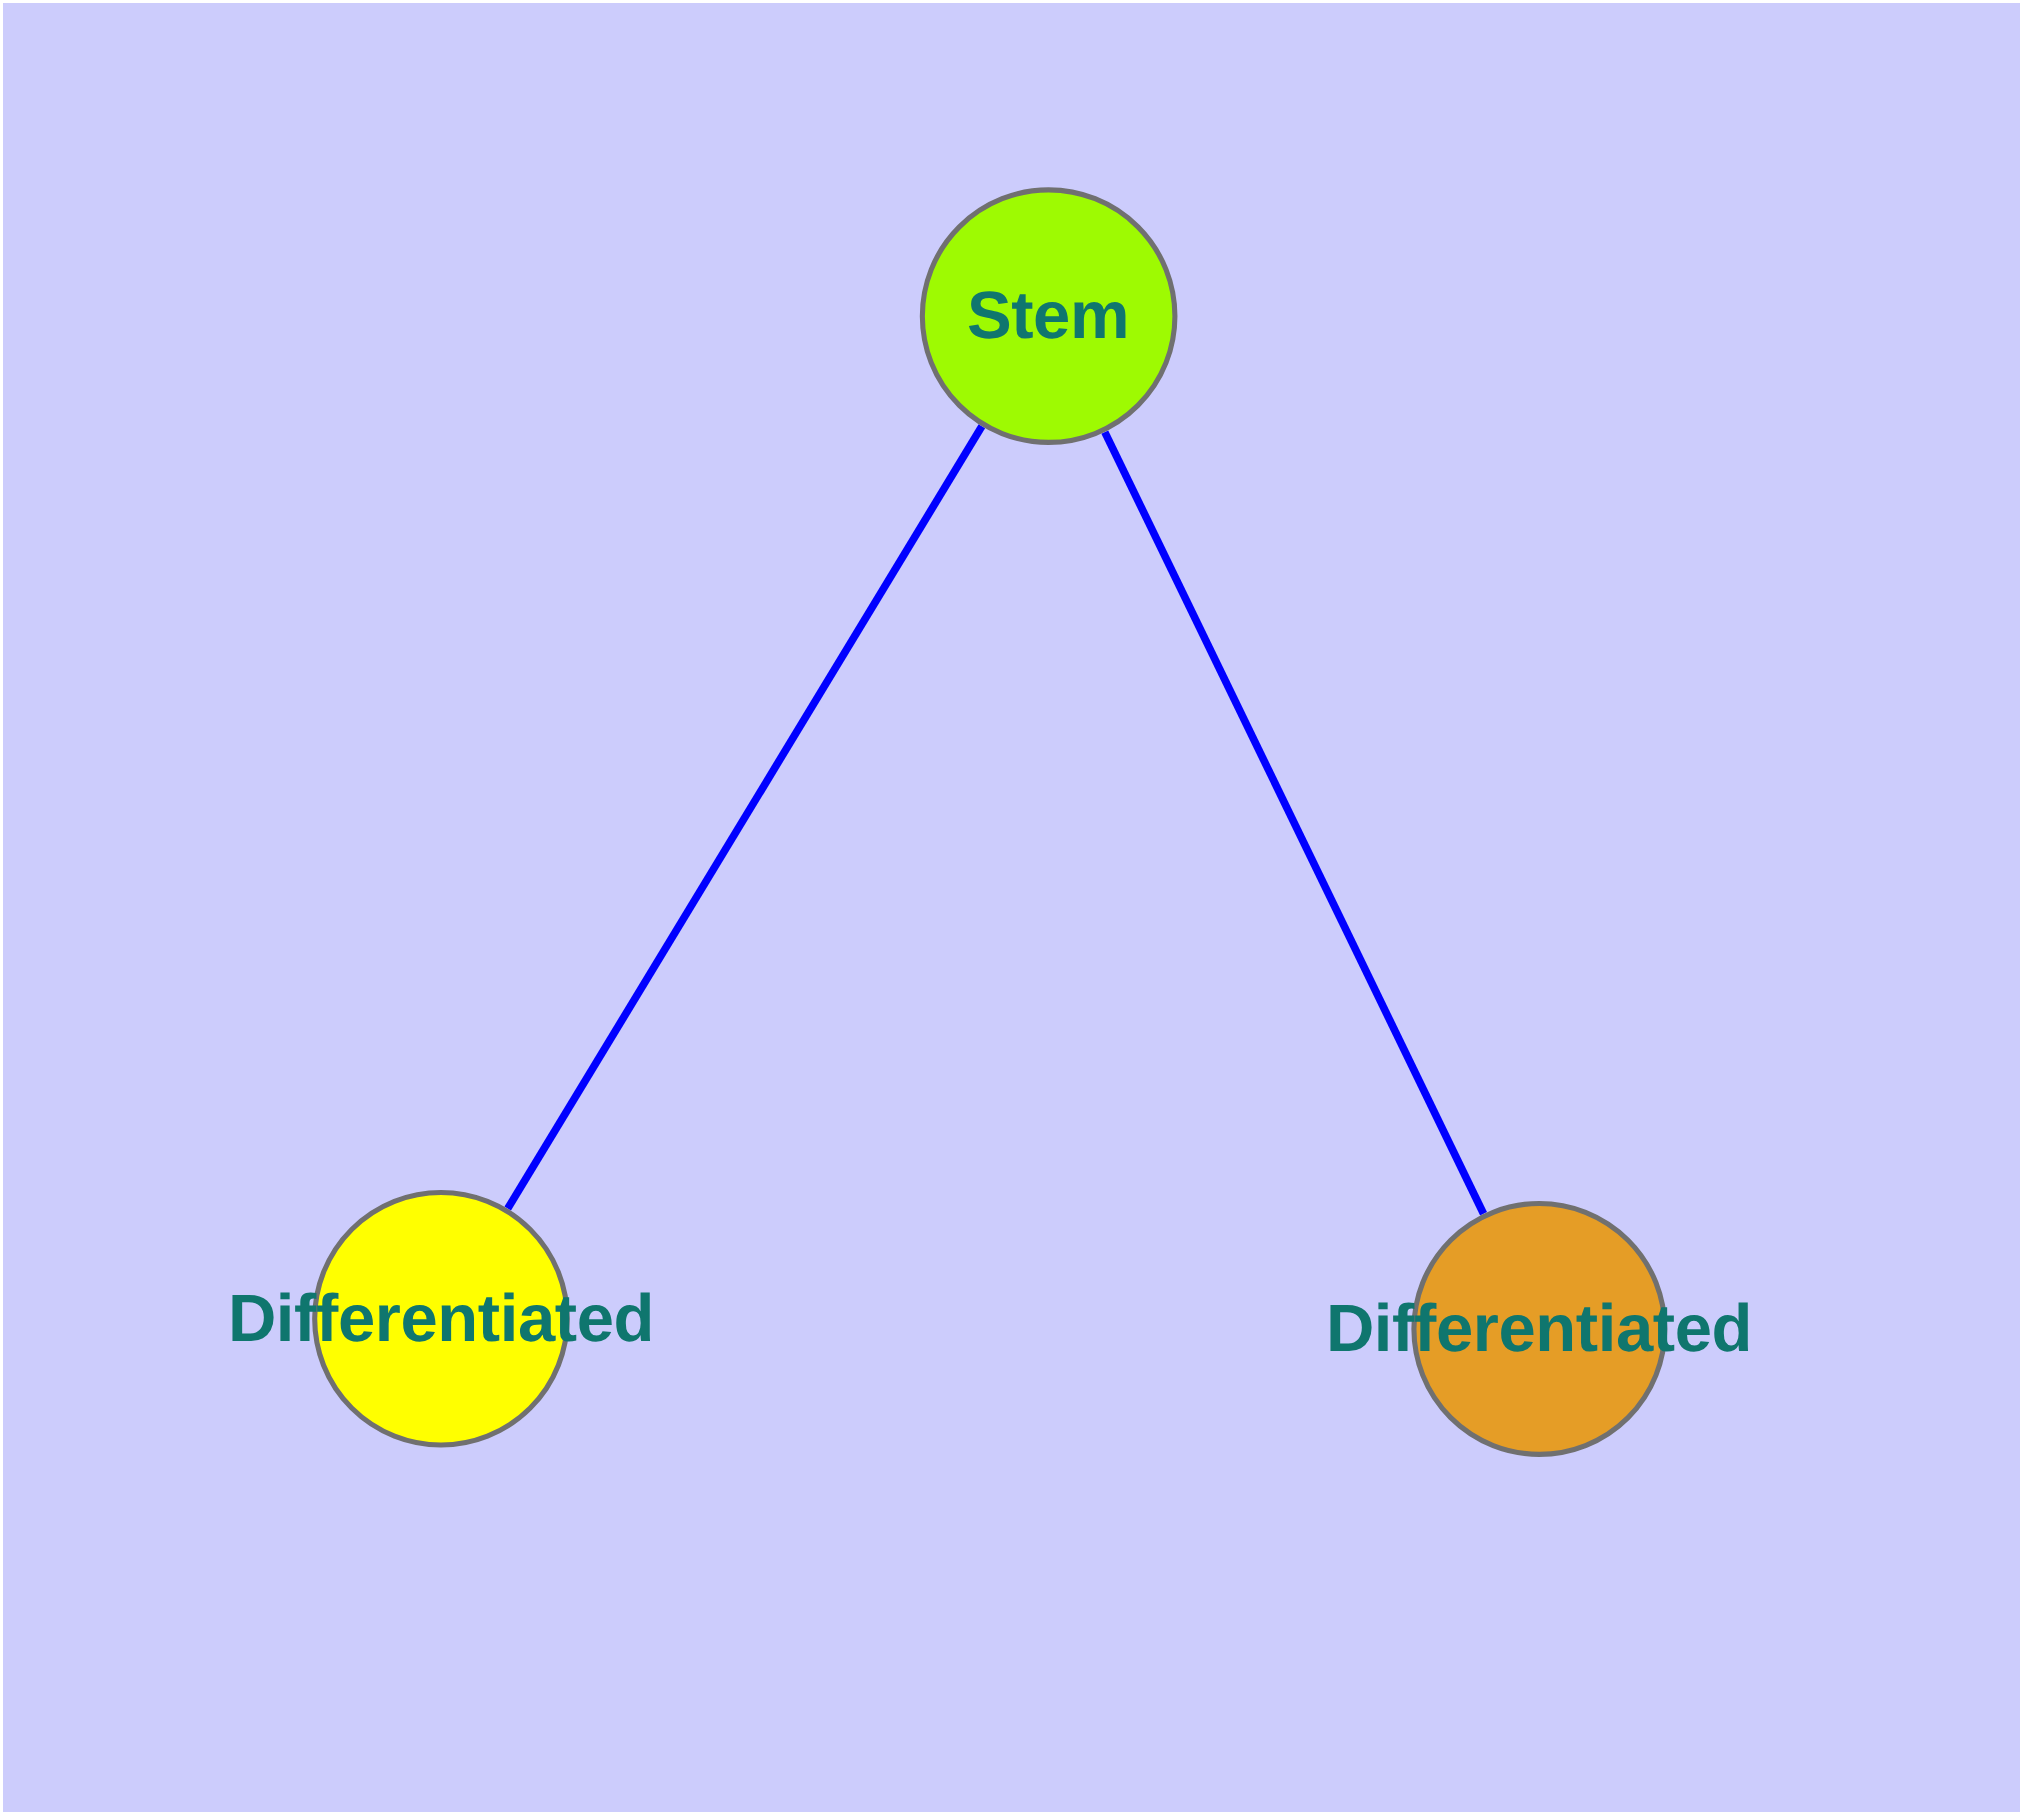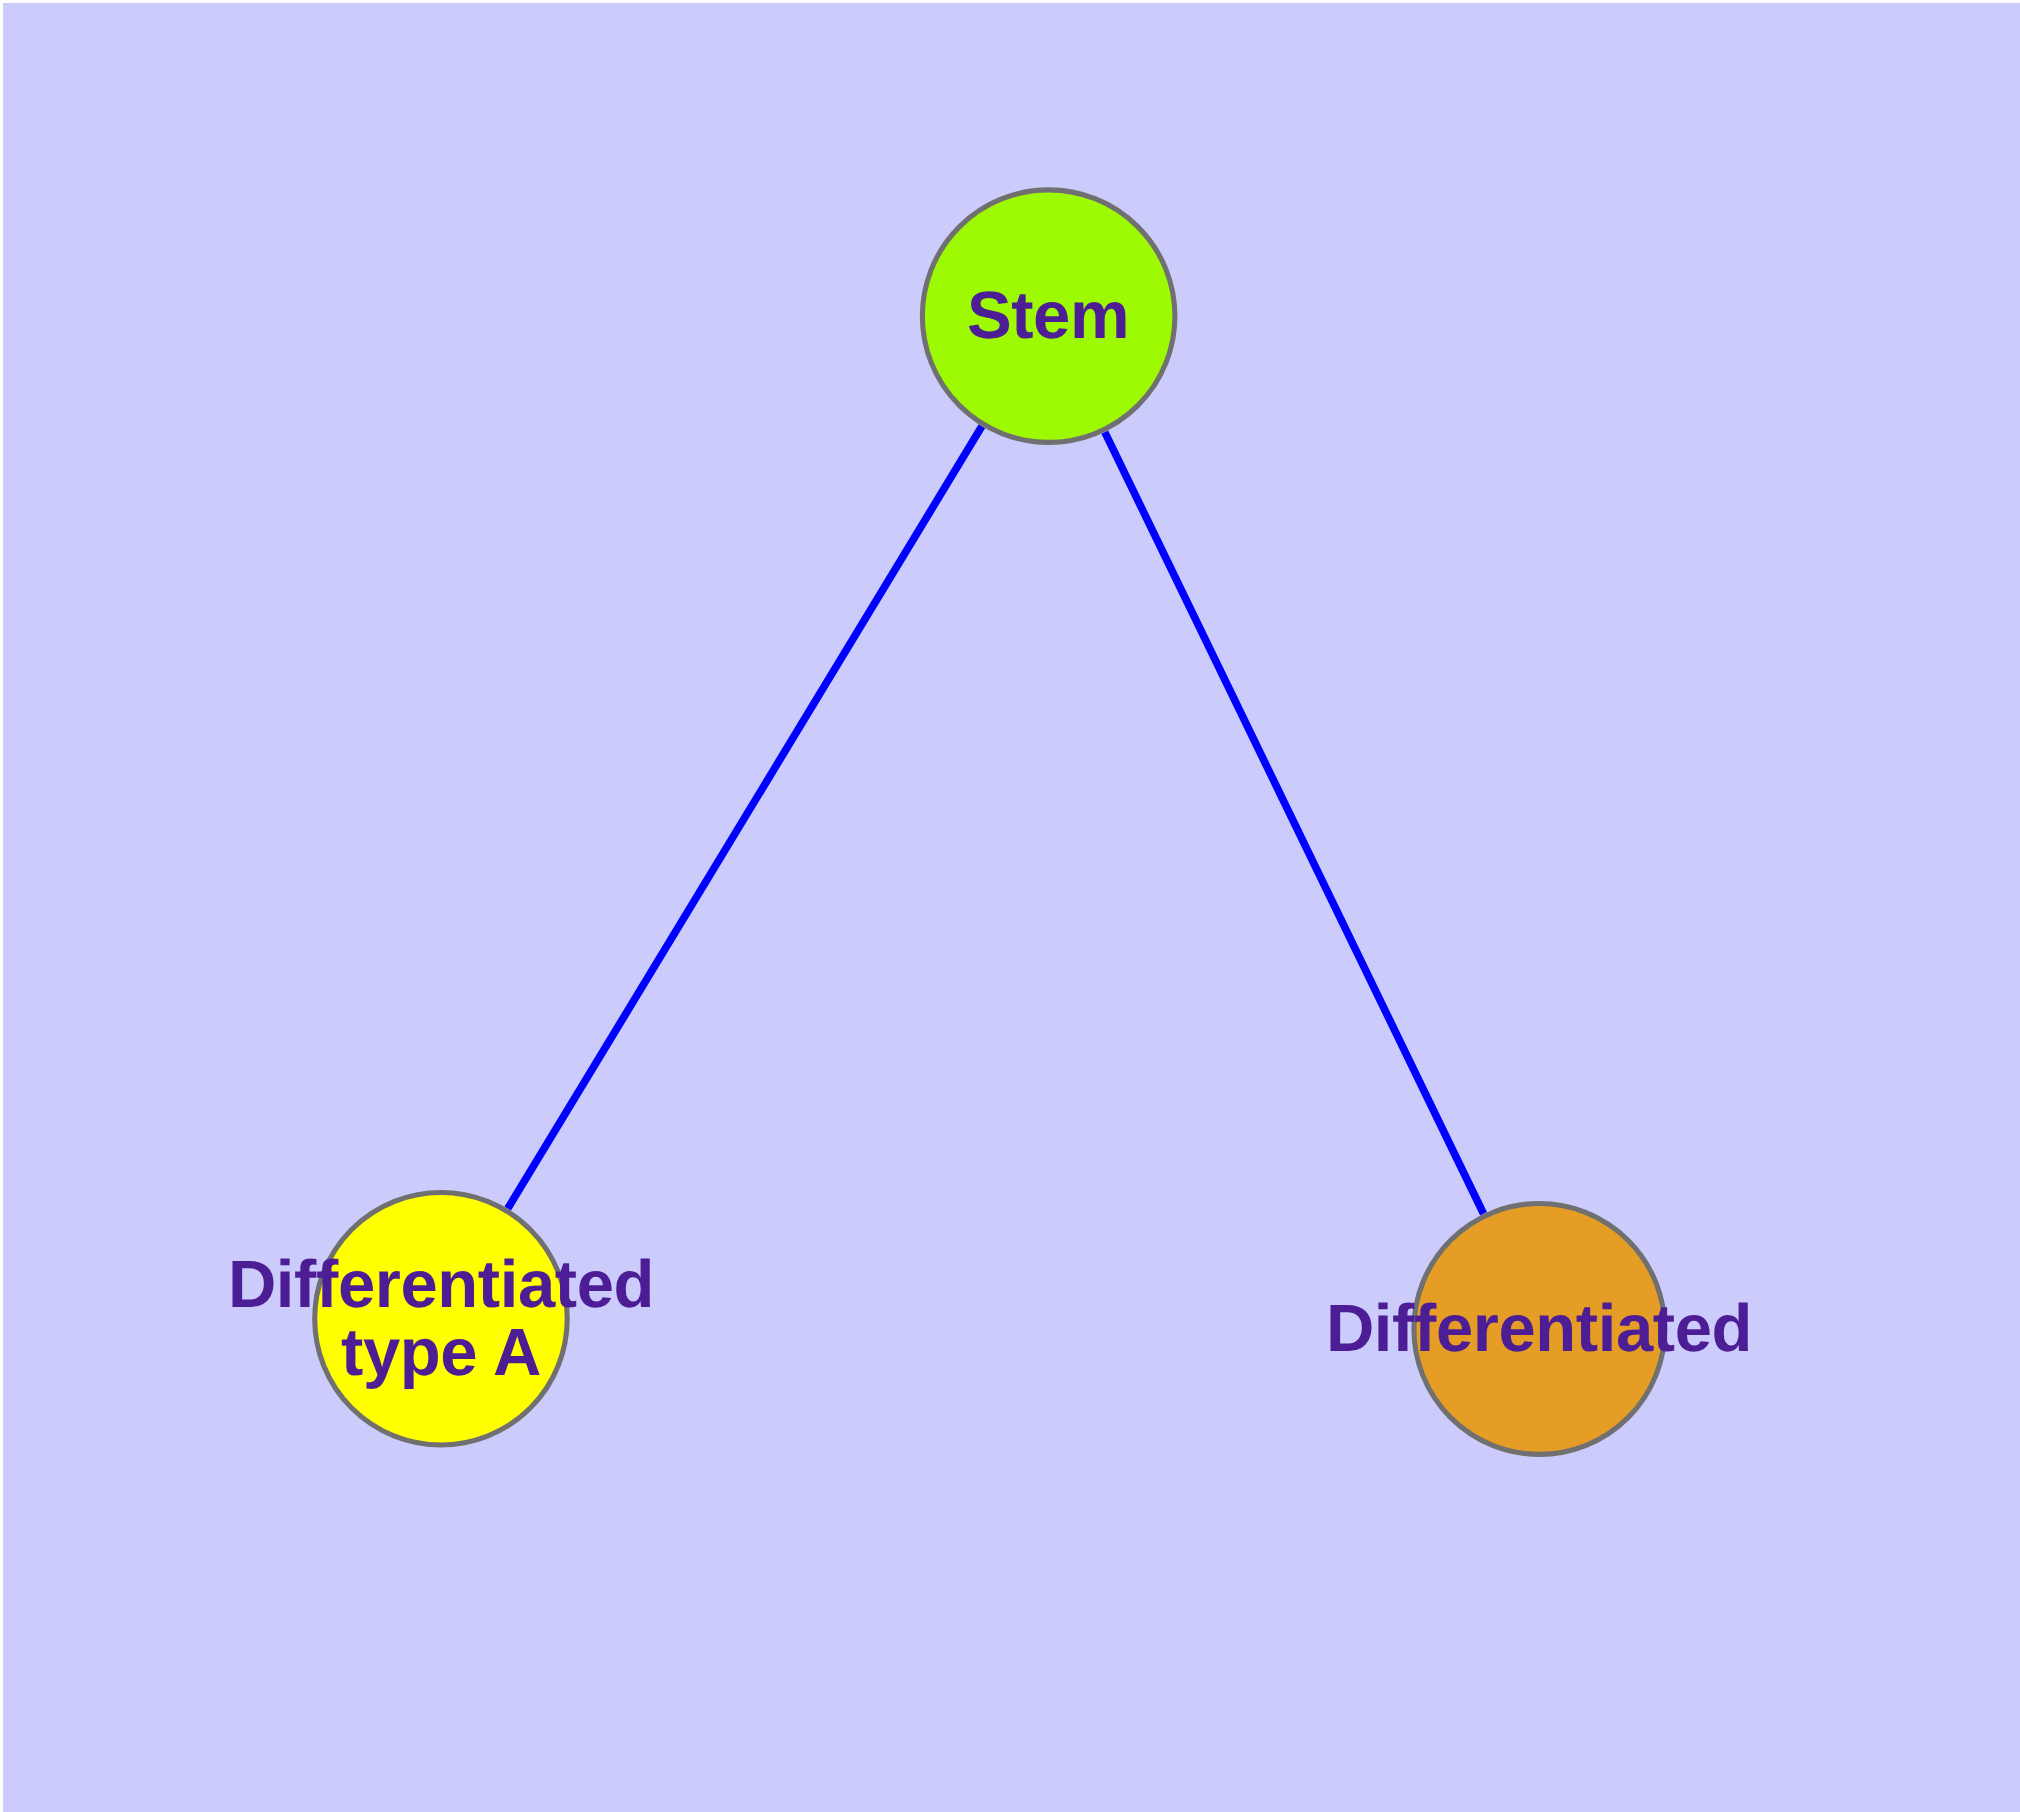--- a/index.html
+++ b/index.html
@@ -27,21 +27,21 @@
   #graph-svg {
     position: absolute;
     left: 0;
     top: 0;
     width: 2021px;
     height: 1812px;
     display: block;
   }
   .node-label {
     position: absolute;
-    color: #4c1d95;
+    color: #0f766e;
     font-weight: bold;
     font-size: 67px;
     line-height: 1.02;
     text-align: center;
     white-space: pre;
     letter-spacing: -0.4px;
     transform: translate(-50%, -50%);
     pointer-events: none;
     text-rendering: geometricPrecision;
   }
@@ -59,17 +59,17 @@
       </g>
     <g id="node-layer">
         <circle cx="1237" cy="373" r="149" fill="#9efa02" stroke="#707070" stroke-width="6"></circle>
         <circle cx="520" cy="1556" r="149" fill="#ffff00" stroke="#707070" stroke-width="6"></circle>
         <circle cx="1816" cy="1568" r="148" fill="#e59d26" stroke="#707070" stroke-width="6"></circle>
       </g>
   </svg>
 
   <div id="label-layer">
       <div class="node-label" style="left: 1048px; top: 316px;"><span>Stem</span></div>
-      <div class="node-label" style="left: 441px; top: 1319px;"><span>Differentiated</span><br><span>type A</span></div>
+      <div class="node-label" style="left: 441px; top: 1319px;"><span>Differentiated</span><br></div>
       <div class="node-label" style="left: 1539px; top: 1329px;"><span>Differentiated</span><br></div>
     </div>
 </div>
 
 
 </body></html>

